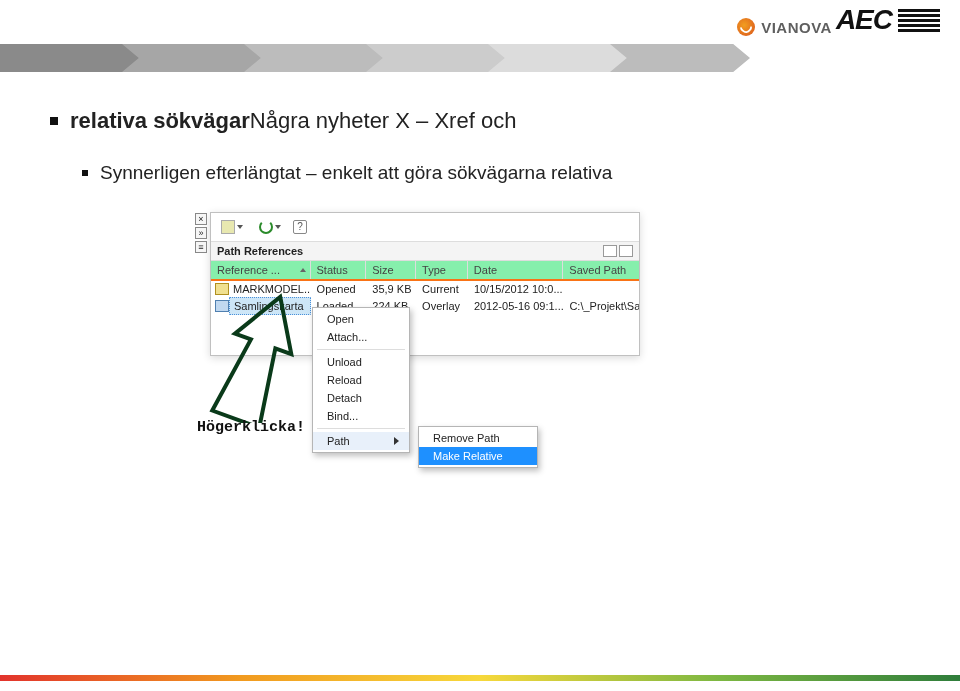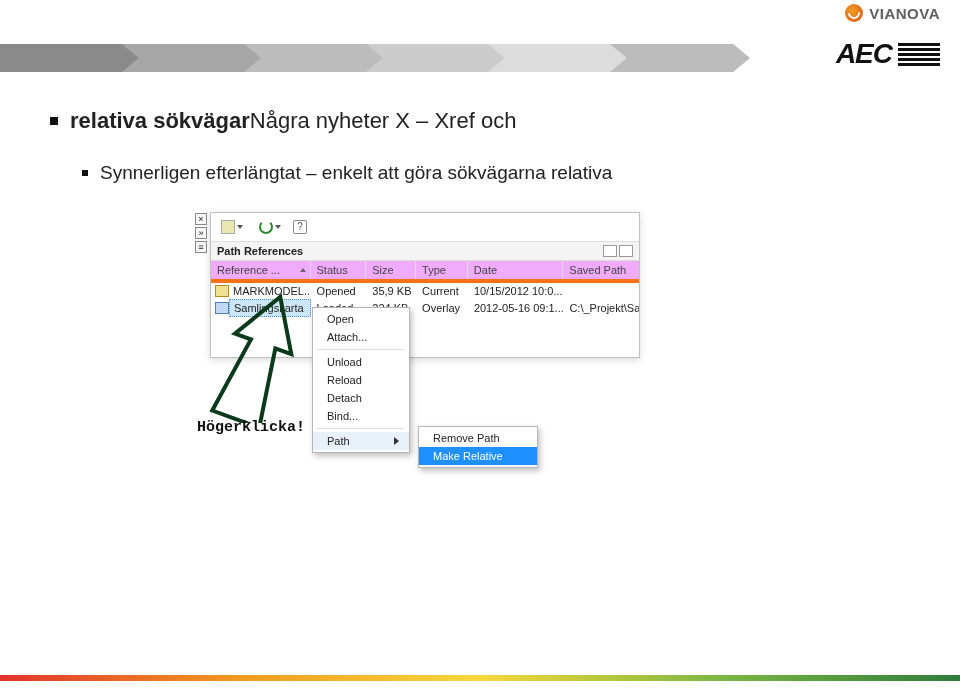--- a/index.html
+++ b/index.html
@@ -10,23 +10,23 @@
       font-family: Arial, Helvetica, sans-serif;
       position: relative;
       overflow: hidden;
     }
     
     .logos {
       position: absolute;
       top: 4px;
       right: 20px;
       display: flex;
-      flex-direction: column;
+      flex-direction: row;
       align-items: flex-end;
-      gap: 16px;
+      gap: 4px;
     }
     .vianova-logo {
       display: flex;
       align-items: center;
       gap: 6px;
     }
     .vianova-swirl {
       width: 18px;
       height: 18px;
       border-radius: 50%;
@@ -192,22 +192,22 @@
       font-weight: 600;
     }
     .sec-icons { display: flex; gap: 2px; }
     .sec-icons span {
       width: 14px; height: 12px;
       border: 1px solid #999;
       background: #fff;
     }
     .table-head {
       display: flex;
-      border-bottom: 4px solid #f97316;
-      background: #f0abfc;
+      border-bottom: 2px solid #f97316;
+      background: #86efac;
     }
     .th-cell {
       padding: 3px 6px;
       border-right: 1px solid #ddd;
       color: #444;
       position: relative;
     }
     .th-cell.sort::after{
       content:"";
       position:absolute;

